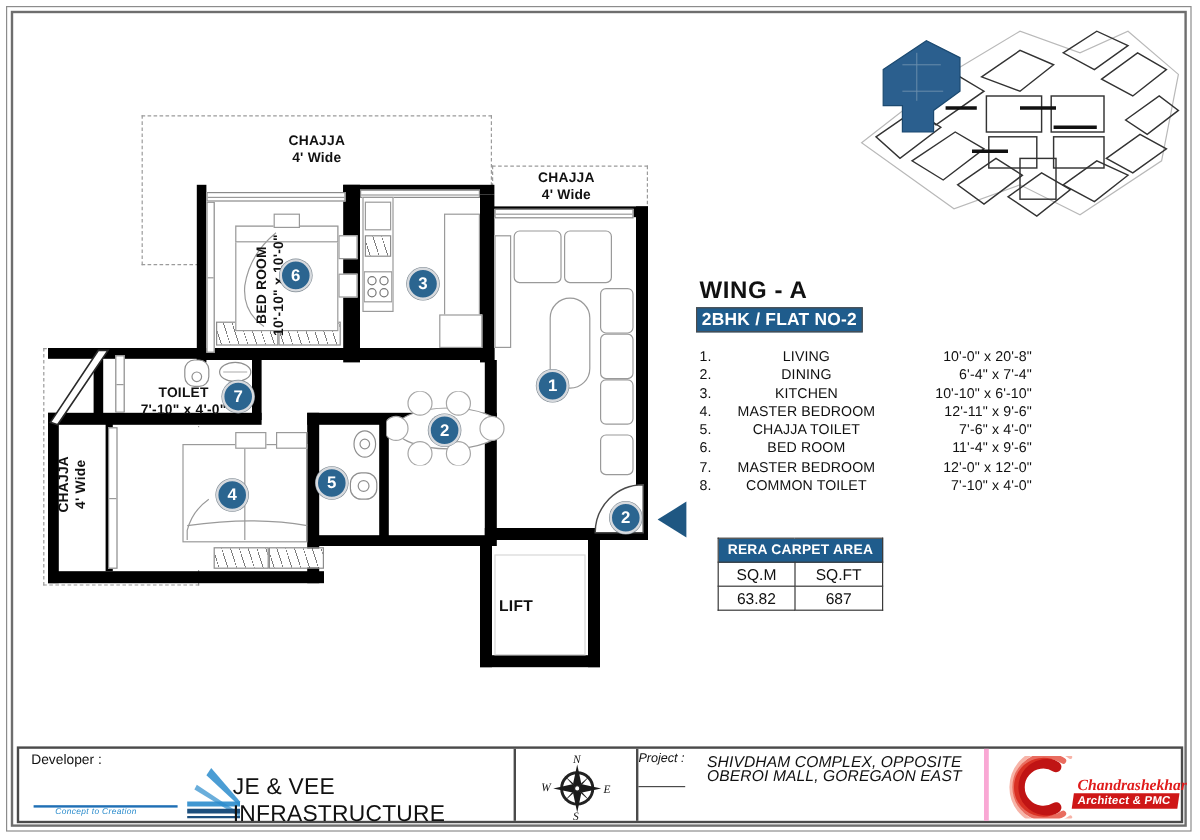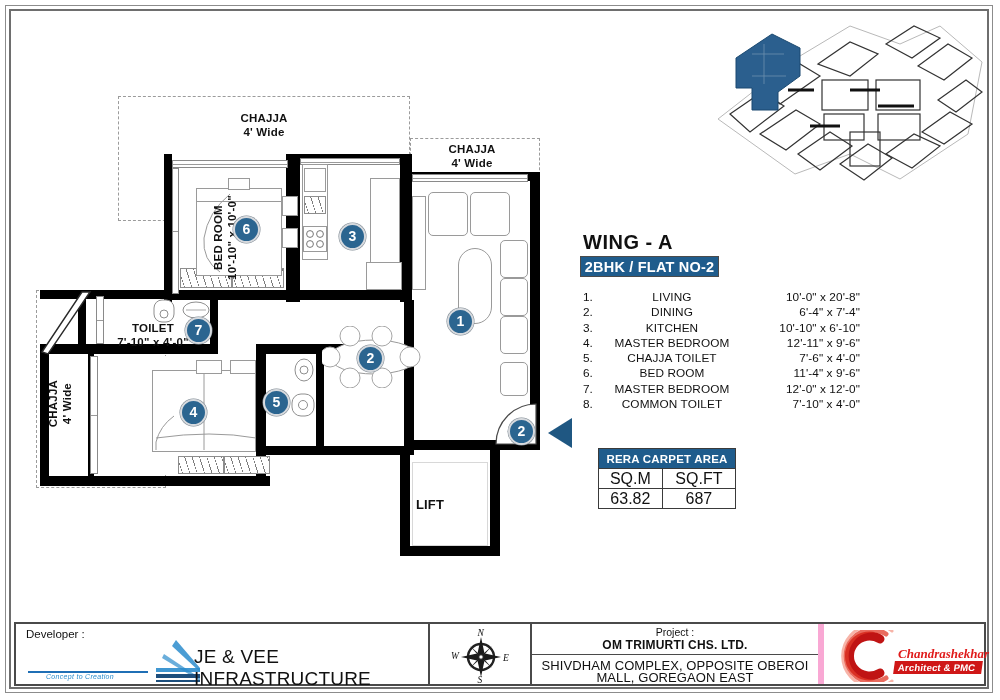--- a/index.html
+++ b/index.html
@@ -40,28 +40,28 @@
      background:#1f5c8c;border:1px solid #4b4b4b;box-sizing:border-box;
      color:#fff;font-size:14.5px;font-weight:bold;line-height:20px;text-align:center;letter-spacing:.2px;}
   .legend{position:absolute;left:583px;top:290px;width:290px;}
   .legrow{display:flex;font-size:11.8px;line-height:15.3px;}
   .legnum{width:19px;text-align:left;}
   .legname{width:140px;text-align:center;letter-spacing:.1px;}
   .legdim{width:118px;text-align:right;letter-spacing:.1px;}
 
   
   .cat{position:absolute;left:598px;top:448px;width:138px;border-collapse:collapse;}
-  .cat td,.cat th{border:1px solid #3a3a3a;font-size:16px;text-align:center;height:19px;padding:0;}
+  .cat td,.cat th{border:1px solid #3a3a3a;font-size:13px;text-align:center;height:19px;padding:0;}
   .cat th{background:#1f5c8c;color:#fff;font-size:11.5px;font-weight:bold;letter-spacing:.2px;}
 
   
   .tb{position:absolute;left:14px;top:622px;width:972px;height:64px;border:2px solid #4a4a4a;box-sizing:border-box;display:flex;}
   .tb-dev{width:412px;border-right:2px solid #4a4a4a;position:relative;}
   .tb-comp{width:100px;border-right:2px solid #4a4a4a;position:relative;}
-  .tb-proj{flex:1;border-right:6px solid #f9a8d4;display:flex;flex-direction:column;}
+  .tb-proj{flex:1;border-right:4px solid #f9a8d4;display:flex;flex-direction:row;font-style:italic;}
   .tb-arch{width:160px;position:relative;}
   .devlbl{position:absolute;left:10px;top:4px;font-size:11.5px;}
   .jv{position:absolute;left:8px;top:18px;font-size:27px;font-weight:bold;letter-spacing:-1px;
       font-family:"Liberation Serif",serif;}
   .jv .blue{color:#1f6fb5;}
   .jvtag{position:absolute;left:30px;top:49px;font-size:7px;color:#2b8ccc;letter-spacing:.3px;font-style:italic;}
   .jvrule{position:absolute;left:12px;top:47px;width:120px;height:1.5px;background:#1f6fb5;}
   .jvname{position:absolute;left:178px;top:22px;font-size:19px;letter-spacing:.2px;}
   .projtop{height:32px;border-bottom:1.5px solid #4a4a4a;text-align:center;padding-top:2px;box-sizing:border-box;}
   .projttl{font-size:10.5px;}
@@ -390,21 +390,20 @@
           <text x="31.5" y="55">S</text>
           <text x="57" y="33">E</text>
           <text x="5" y="31">W</text>
         </g>
       </svg>
     </div>
 
     <div class="tb-proj">
       <div class="projtop">
         <div class="projttl">Project :</div>
-        <div class="projname">OM TRIMURTI CHS. LTD.</div>
       </div>
       <div class="projaddr">SHIVDHAM COMPLEX, OPPOSITE OBEROI MALL, GOREGAON EAST</div>
     </div>
 
     <div class="tb-arch">
       <svg style="position:absolute;left:4px;top:6px;width:78px;height:52px;">
         <g fill="none" stroke-linecap="round">
           <path d="M52 9 A20 20 0 1 0 52 43" stroke="#c01414" stroke-width="9"></path>
           <path d="M58 4 A26 26 0 1 0 58 48" stroke="#e23b2a" stroke-width="5" opacity=".75"></path>
           <path d="M64 1 A31 31 0 1 0 64 51" stroke="#ef6a52" stroke-width="3" opacity=".5"></path>

